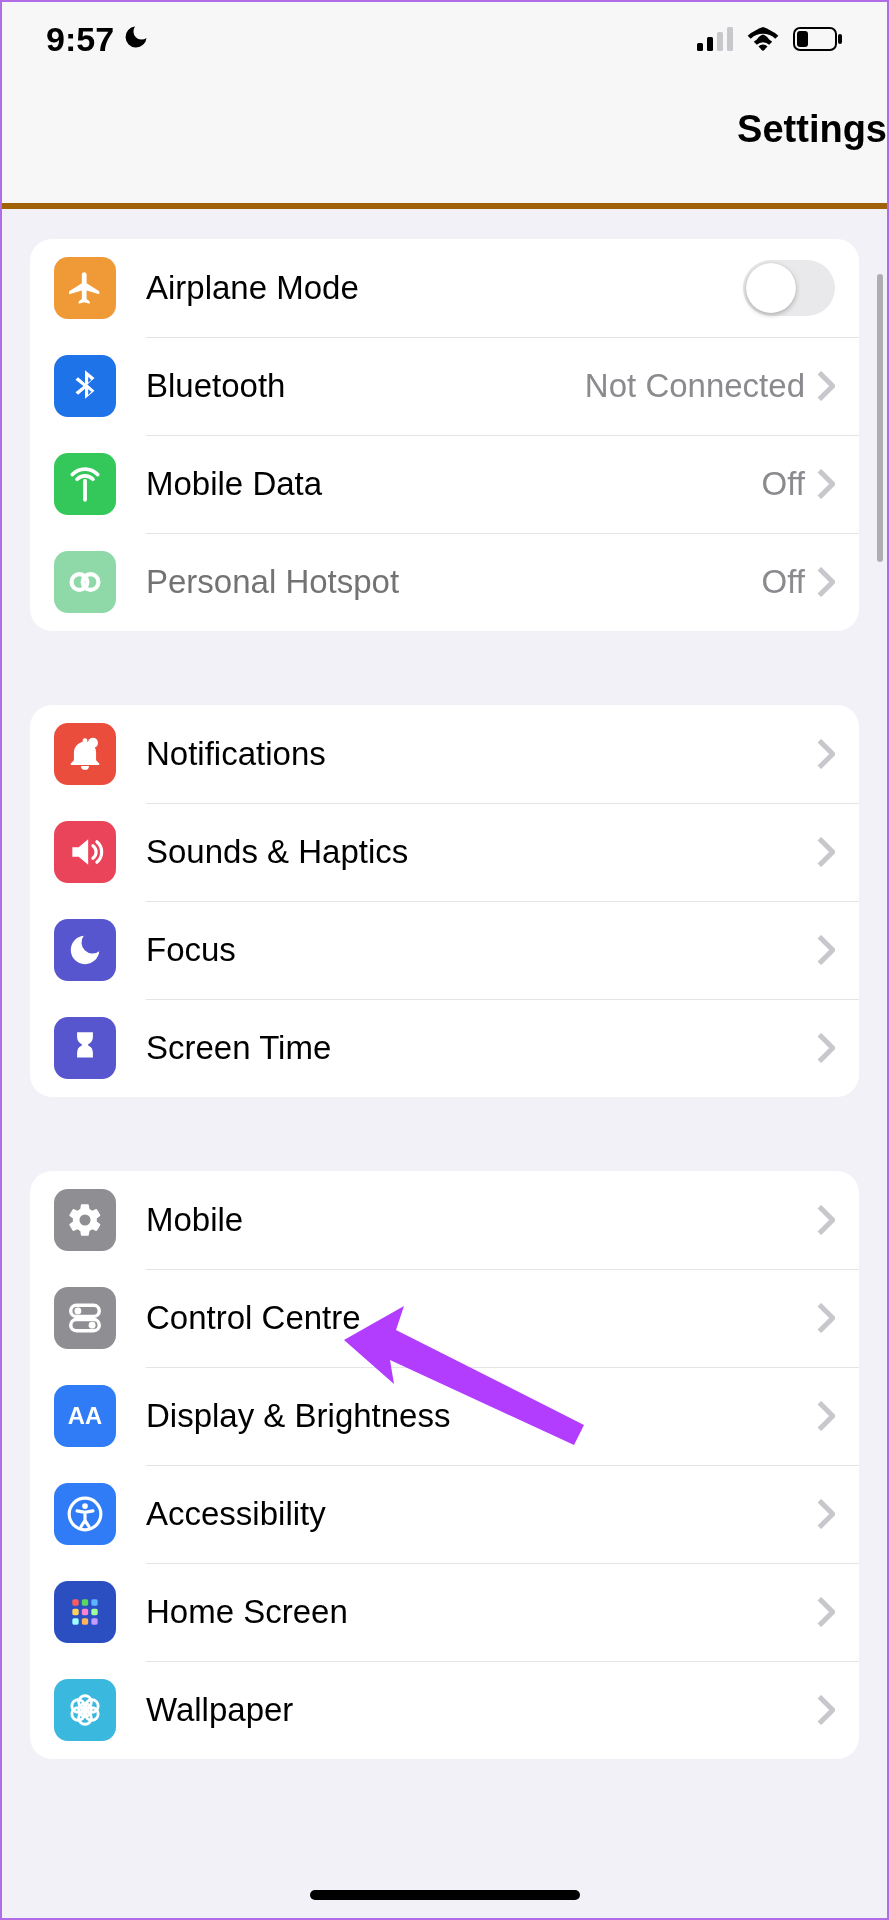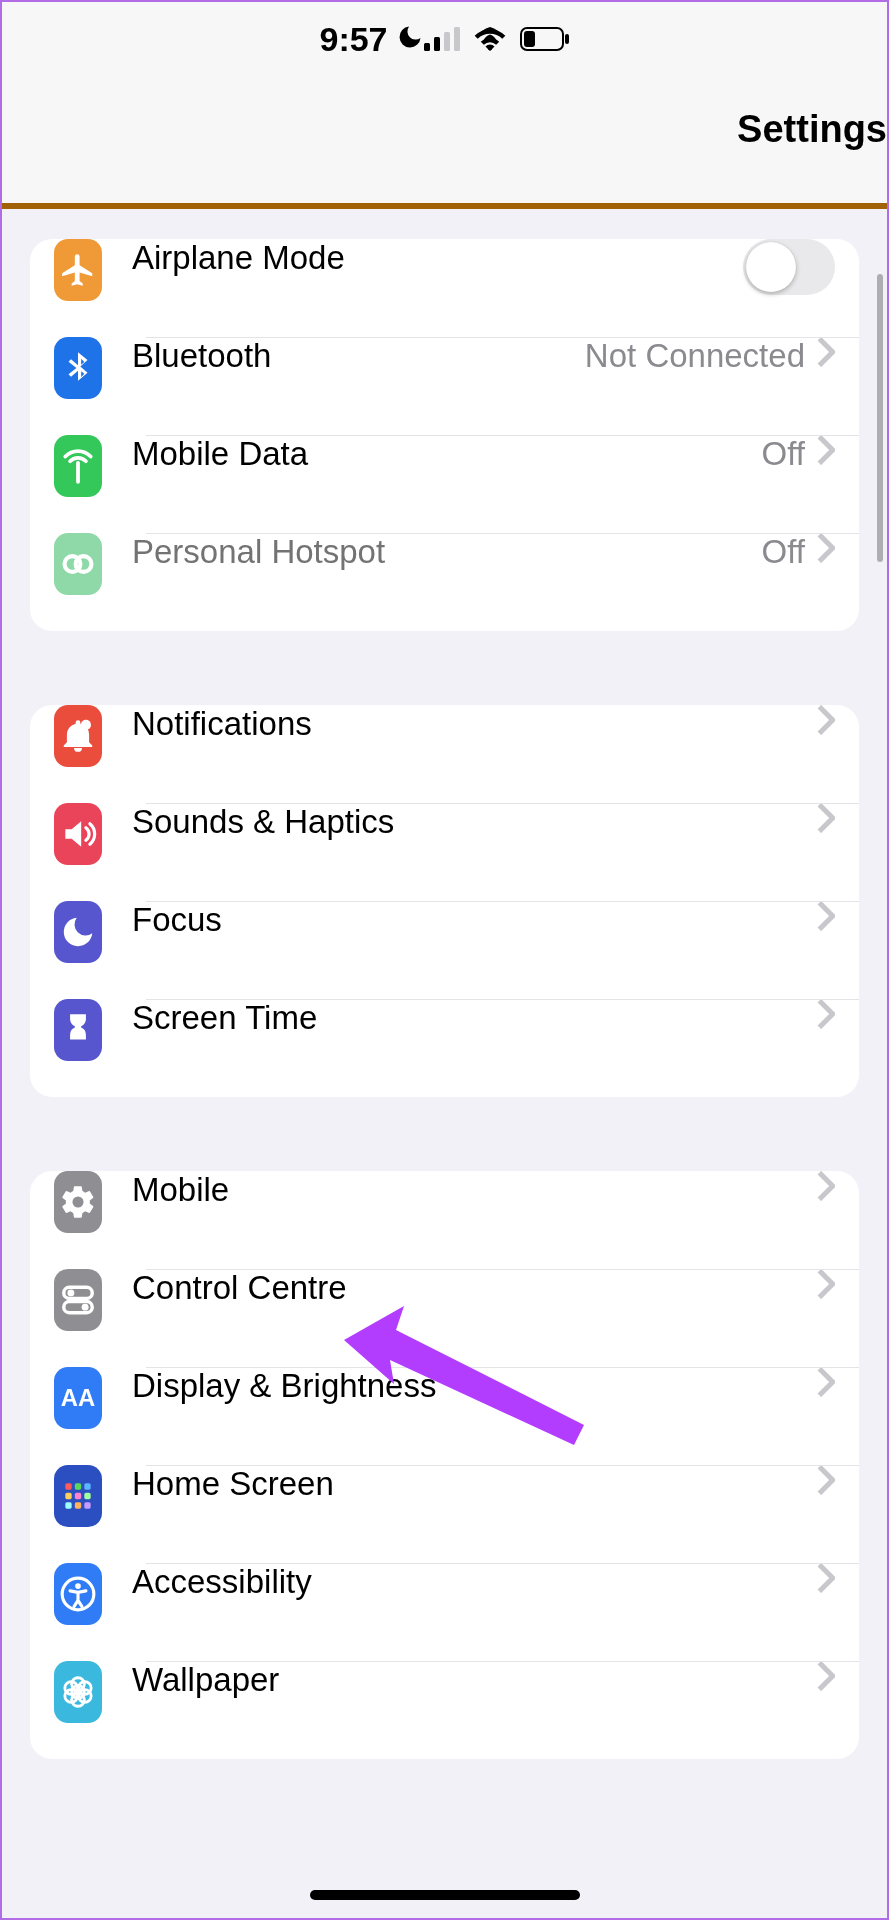--- a/index.html
+++ b/index.html
@@ -12,21 +12,21 @@
     border: 2px solid #b16ce6;
     overflow: hidden;
   }
 
   
   .status-bar {
     height: 74px;
     padding: 0 44px;
     display: flex;
     align-items: center;
-    justify-content: center;
+    justify-content: space-between;
     background: #f7f7f8;
   }
   .status-left { display: flex; align-items: center; gap: 8px; font-size: 34px; font-weight: 600; }
   .status-right { display: flex; align-items: center; gap: 14px; }
   .status-right svg { display: block; }
 
   
   .nav {
     background: #f7f7f8;
     text-align: right;
@@ -38,36 +38,36 @@
   
   .content { padding: 30px 28px 0; }
   .group {
     background: #fff;
     border-radius: 22px;
     overflow: hidden;
     margin-bottom: 74px;
   }
   .row {
     display: flex;
-    align-items: flex-start;
+    align-items: center;
     min-height: 98px;
     padding: 0 24px;
     position: relative;
   }
   .row + .row::before {
     content: "";
     position: absolute;
     top: 0;
     left: 116px;
     right: 0;
     height: 1px;
     background: #e3e3e8;
   }
   .icon-box {
-    width: 48px; height: 62px;
+    width: 62px; height: 62px;
     border-radius: 14px;
     margin-right: 30px;
     flex: 0 0 auto;
     display: flex; align-items: center; justify-content: center;
     color: #fff;
   }
   .icon-box svg { width: 38px; height: 38px; }
   .row-label { font-size: 33px; flex: 1 1 auto; color:#000; }
   .row-label.dim { color: #737373; }
   .row-value { font-size: 33px; color: #8a8a8f; margin-right: 12px; }
@@ -340,20 +340,36 @@
       </div>
       <span class="row-label">Display &amp; Brightness</span>
       <span class="chevron">
           <svg viewBox="0 0 10 18" fill="none" stroke="currentColor" stroke-width="3">
             <polyline points="1,1 9,9 1,17"></polyline>
           </svg>
         </span>
     </div>
 
     <div class="row">
+      <div class="icon-box bg-blue2">
+        <svg viewBox="0 0 24 24" fill="none" stroke="#fff" stroke-width="2">
+            <circle cx="12" cy="12" r="10"></circle>
+            <circle cx="12" cy="7" r="1.8" fill="#fff" stroke="none"></circle>
+            <path d="M7 10l5 1 5-1M12 11v5l-2.5 4M12 16l2.5 4" stroke-linecap="round"></path>
+          </svg>
+      </div>
+      <span class="row-label">Accessibility</span>
+      <span class="chevron">
+          <svg viewBox="0 0 10 18" fill="none" stroke="currentColor" stroke-width="3">
+            <polyline points="1,1 9,9 1,17"></polyline>
+          </svg>
+        </span>
+    </div>
+
+    <div class="row">
       <div class="icon-box bg-navy">
         <svg viewBox="0 0 24 24">
           <rect x="4" y="4" width="4" height="4" rx="1" fill="#ff5b5b"></rect>
             <rect x="10" y="4" width="4" height="4" rx="1" fill="#5bd85b"></rect>
             <rect x="16" y="4" width="4" height="4" rx="1" fill="#5bb5ff"></rect>
           <rect x="4" y="10" width="4" height="4" rx="1" fill="#ffd15b"></rect>
             <rect x="10" y="10" width="4" height="4" rx="1" fill="#ff82d1"></rect>
             <rect x="16" y="10" width="4" height="4" rx="1" fill="#a2ff9b"></rect>
           <rect x="4" y="16" width="4" height="4" rx="1" fill="#9effff"></rect>
             <rect x="10" y="16" width="4" height="4" rx="1" fill="#ffb35b"></rect>
@@ -362,36 +378,20 @@
       </div>
       <span class="row-label">Home Screen</span>
       <span class="chevron">
           <svg viewBox="0 0 10 18" fill="none" stroke="currentColor" stroke-width="3">
             <polyline points="1,1 9,9 1,17"></polyline>
           </svg>
         </span>
     </div>
 
     <div class="row">
-      <div class="icon-box bg-blue2">
-        <svg viewBox="0 0 24 24" fill="none" stroke="#fff" stroke-width="2">
-            <circle cx="12" cy="12" r="10"></circle>
-            <circle cx="12" cy="7" r="1.8" fill="#fff" stroke="none"></circle>
-            <path d="M7 10l5 1 5-1M12 11v5l-2.5 4M12 16l2.5 4" stroke-linecap="round"></path>
-          </svg>
-      </div>
-      <span class="row-label">Accessibility</span>
-      <span class="chevron">
-          <svg viewBox="0 0 10 18" fill="none" stroke="currentColor" stroke-width="3">
-            <polyline points="1,1 9,9 1,17"></polyline>
-          </svg>
-        </span>
-    </div>
-
-    <div class="row">
       <div class="icon-box bg-cyan">
         <svg viewBox="0 0 24 24" fill="none" stroke="#fff" stroke-width="1.8">
             <circle cx="12" cy="12" r="4"></circle>
             <circle cx="12" cy="7" r="4"></circle>
             <circle cx="12" cy="17" r="4"></circle>
             <circle cx="7.7" cy="9.5" r="4"></circle>
             <circle cx="16.3" cy="9.5" r="4"></circle>
             <circle cx="7.7" cy="14.5" r="4"></circle>
             <circle cx="16.3" cy="14.5" r="4"></circle>
           </svg>

